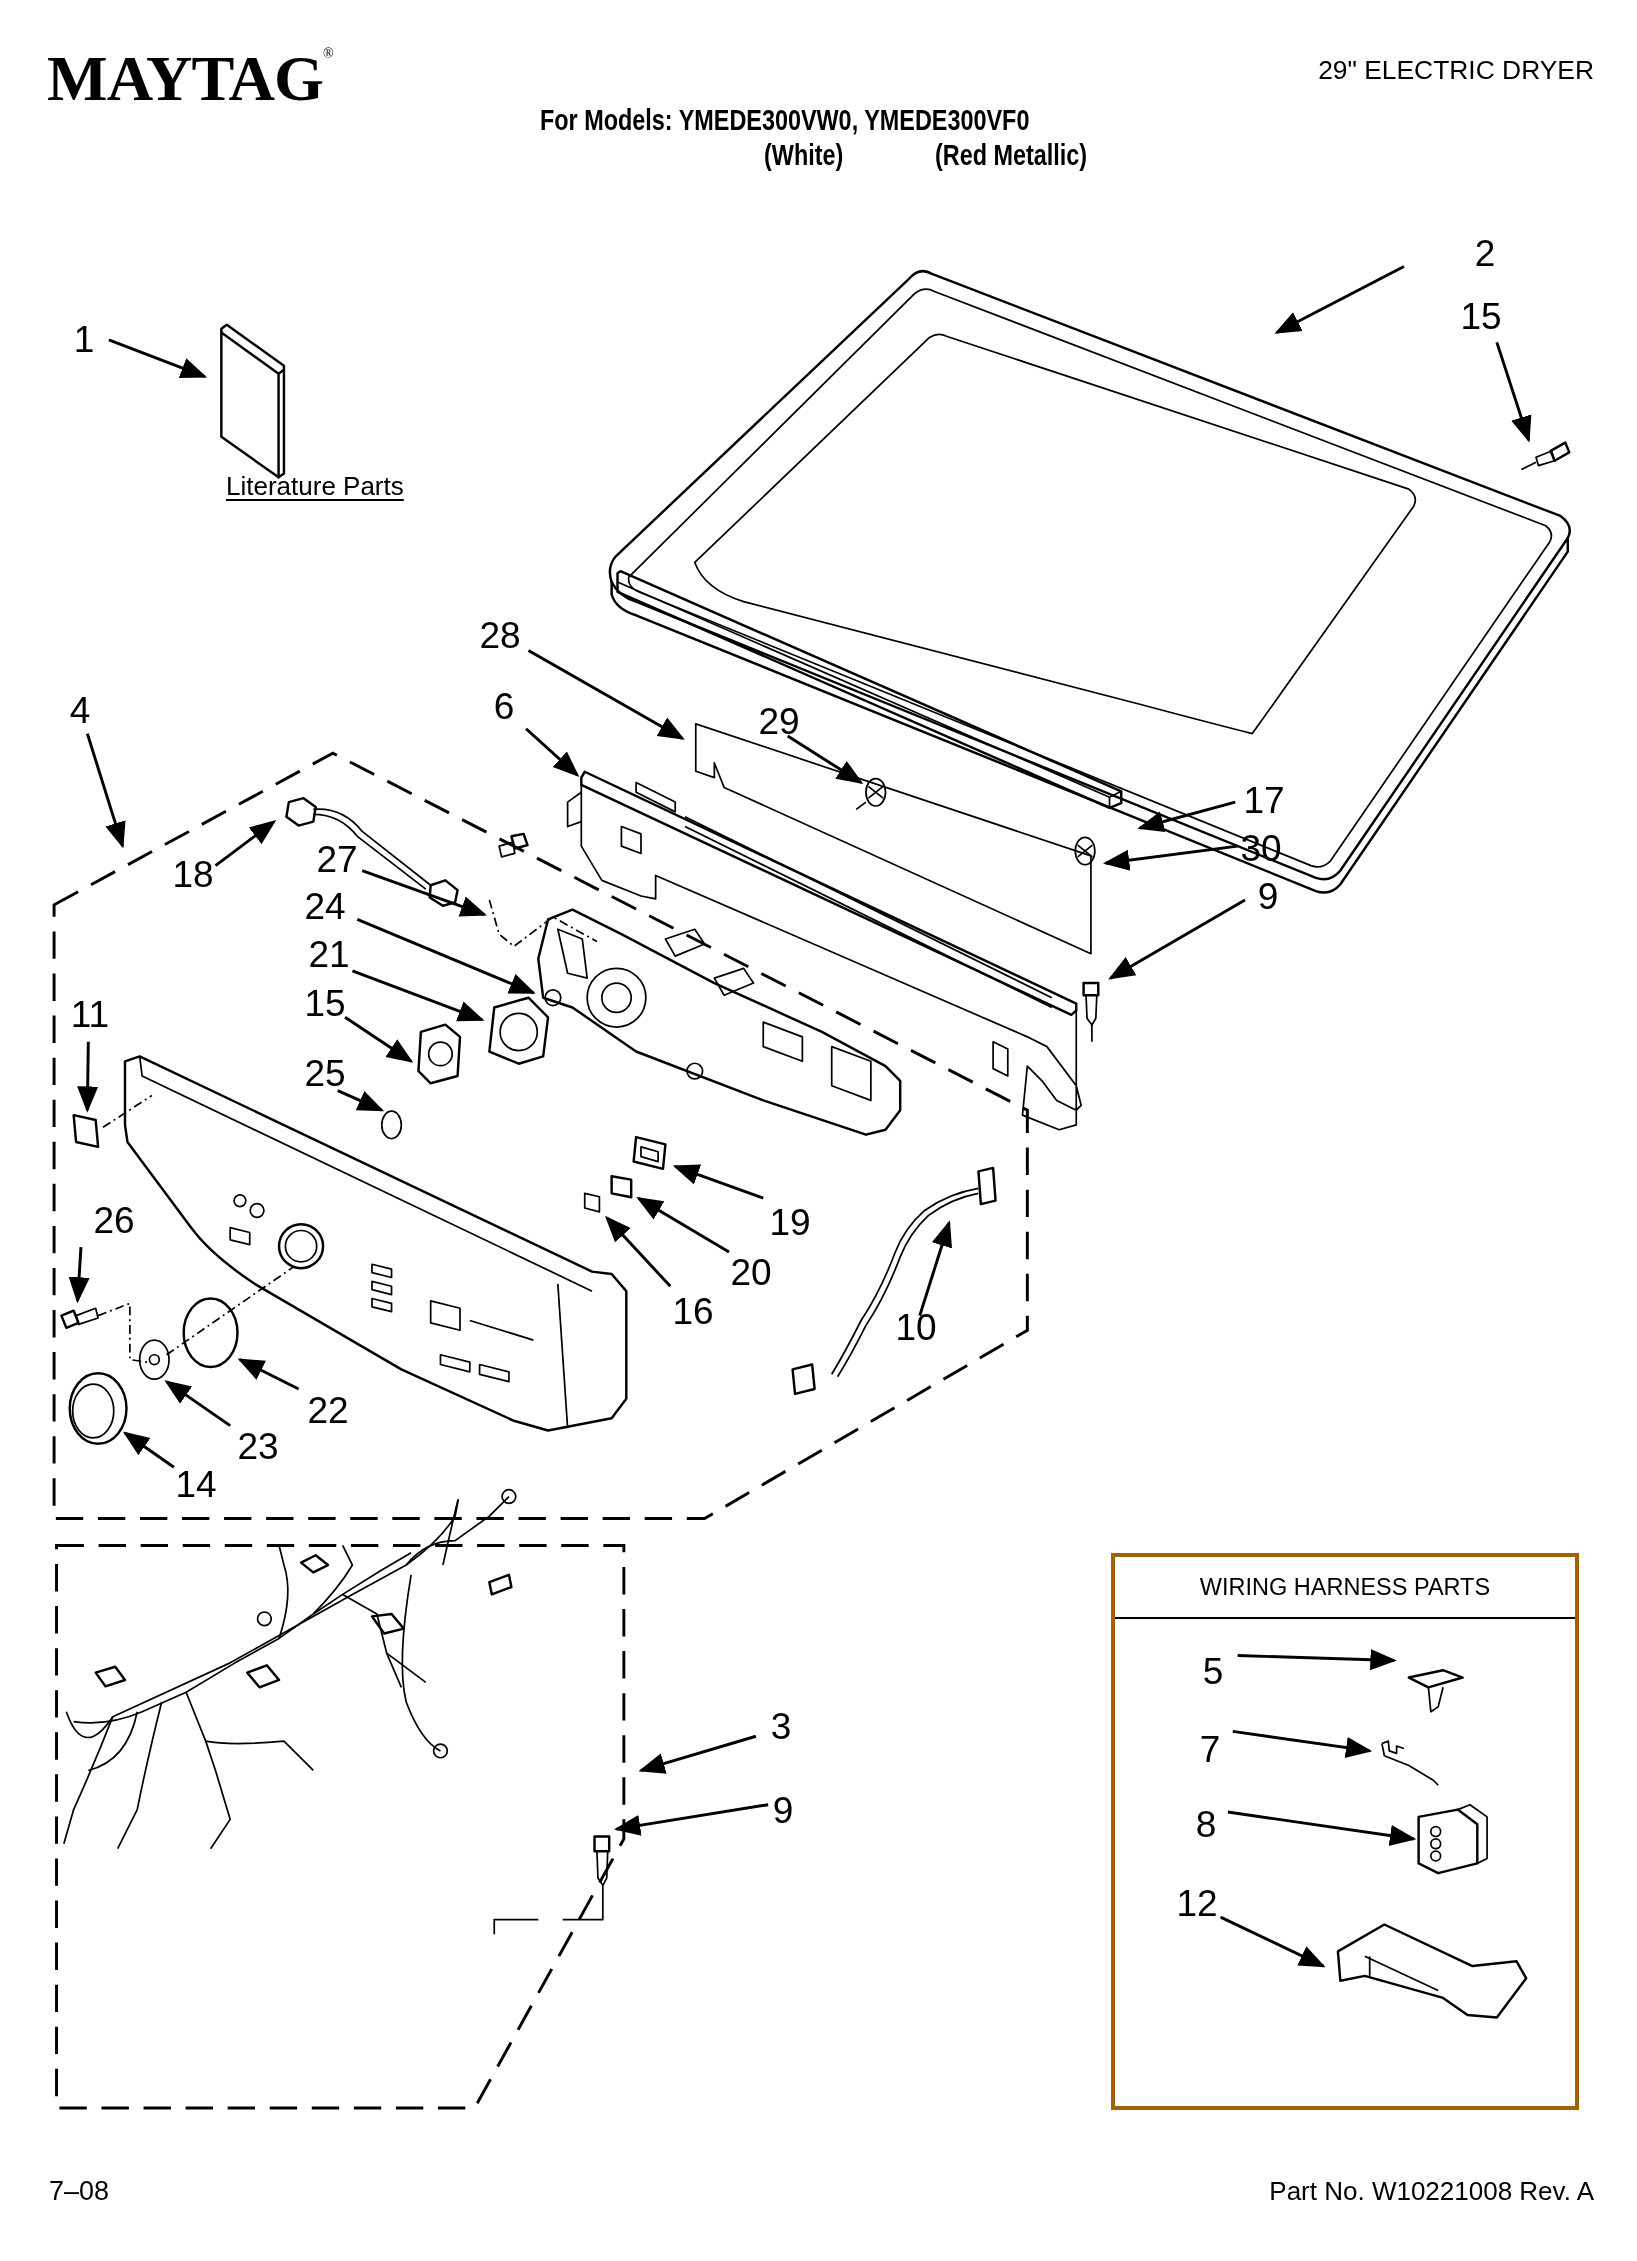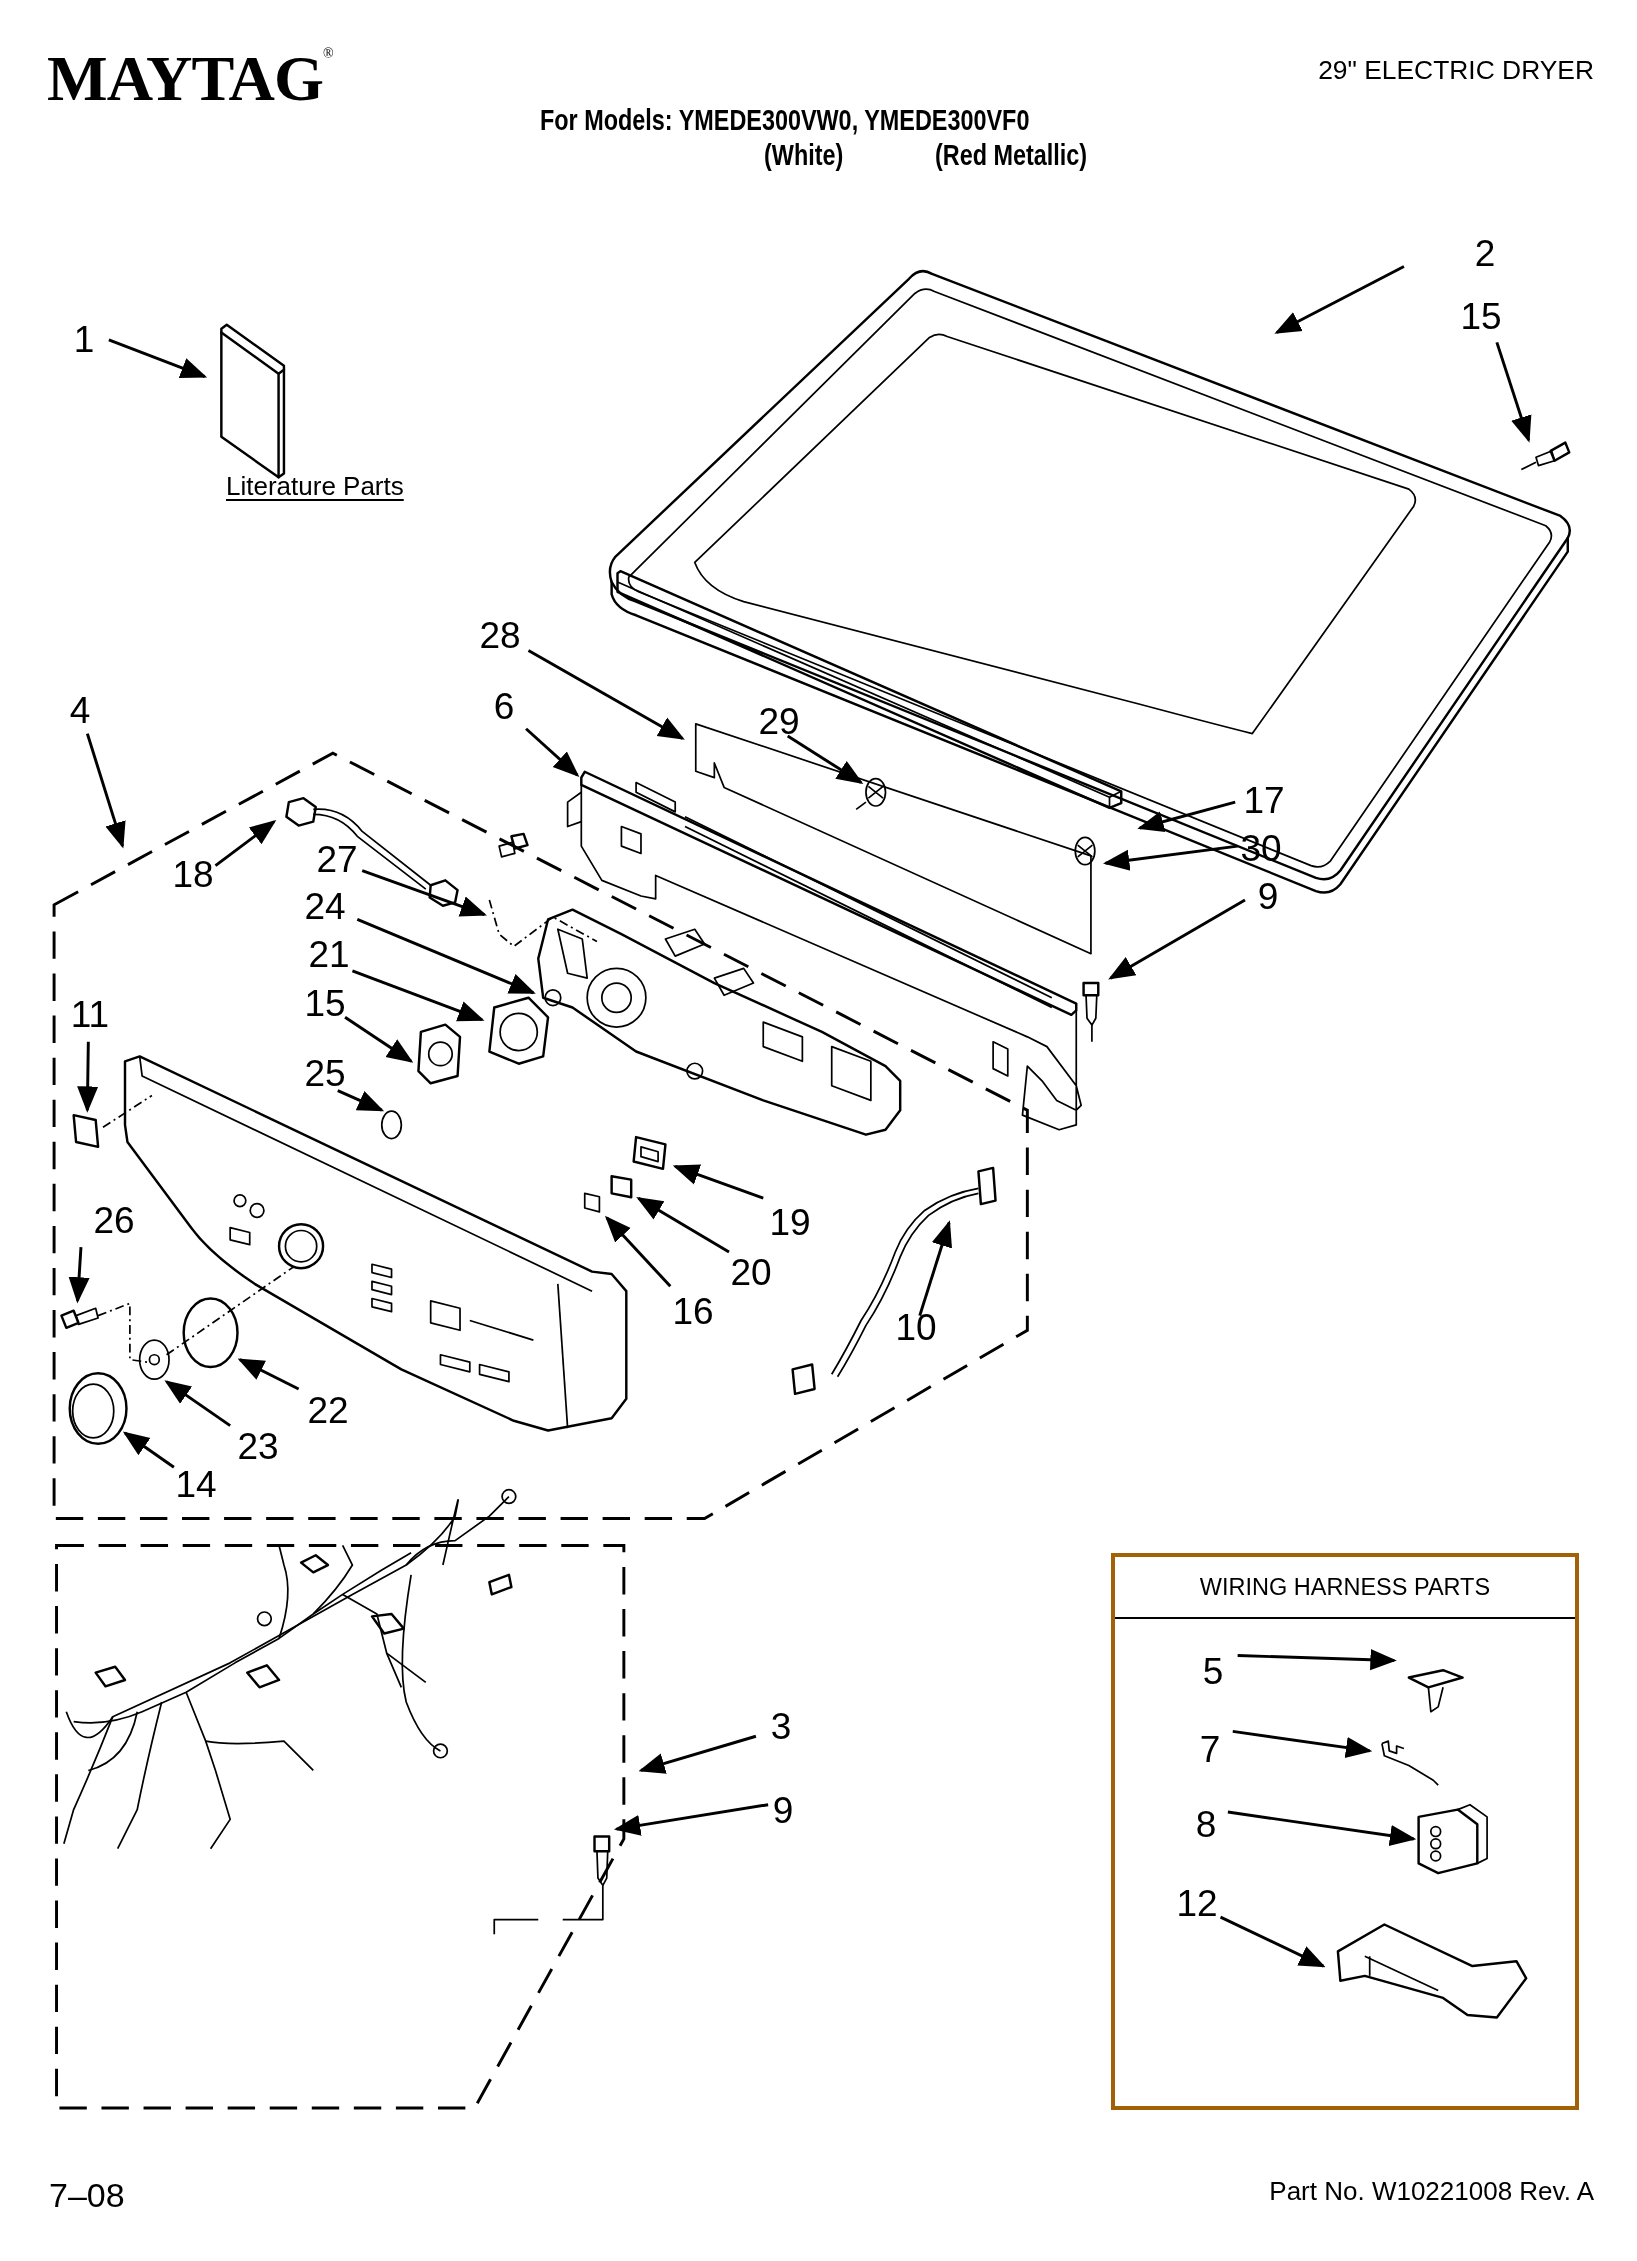--- a/index.html
+++ b/index.html
@@ -8,21 +8,21 @@
   .abs { position: absolute; }
   .brand { left: 47px; top: 43px; font-family: "Liberation Serif", serif; font-weight: bold;
            font-size: 63px; letter-spacing: -1px; transform: scaleX(1.02); transform-origin: left; }
   .brand sup { font-size: 13.7px; font-weight: normal; vertical-align: top; position: relative; top: 2.9px; }
   .doc-type { right: 44px; top: 55px; font-size: 26.4px; }
   .models { left: 540px; top: 103px; font-size: 30px; font-weight: bold; transform: scaleX(0.78); transform-origin: left; white-space: nowrap; }
   .variant { font-size: 30px; font-weight: bold; transform: scaleX(0.78); transform-origin: left; white-space: nowrap; top: 138px; }
   .v1 { left: 764px; } .v2 { left: 935px; }
   .callout { font-size: 37px; line-height: 1; transform: translate(-50%, -50%); white-space: nowrap; }
   .lit-label { left: 182px; top: 471px; font-size: 26px; text-decoration: underline; text-underline-offset: 3.9px; text-decoration-thickness: 2px; margin-left: 44px; }
-  .footer-left { left: 49px; top: 2176px; font-size: 34px; }
+  .footer-left { left: 49px; top: 2176px; font-size: 27px; }
   .footer-right { right: 44px; top: 2176px; font-size: 26px; }
   .wh-box { left: 1111px; top: 1553px; width: 468px; height: 557px; border: 4px solid #a16207; box-sizing: border-box; }
   .wh-head { height: 60px; border-bottom: 2px solid #000; display: flex; align-items: center; justify-content: center;
              font-size: 23.5px; }
   svg.art { position: absolute; left: 0; top: 0; }
   svg.art .ln { fill: none; stroke: #000; stroke-width: 5; stroke-linejoin: round; stroke-linecap: round; }
   svg.art .thin { fill: none; stroke: #000; stroke-width: 3.5; stroke-linejoin: round; }
   svg.art .dash { fill: none; stroke: #000; stroke-width: 6; stroke-dasharray: 56 30; }
   svg.art .dashdot { fill: none; stroke: #000; stroke-width: 3.5; stroke-dasharray: 18 8 4 8; }
   svg.art .arrow { stroke: #000; stroke-width: 6; fill: none; }

